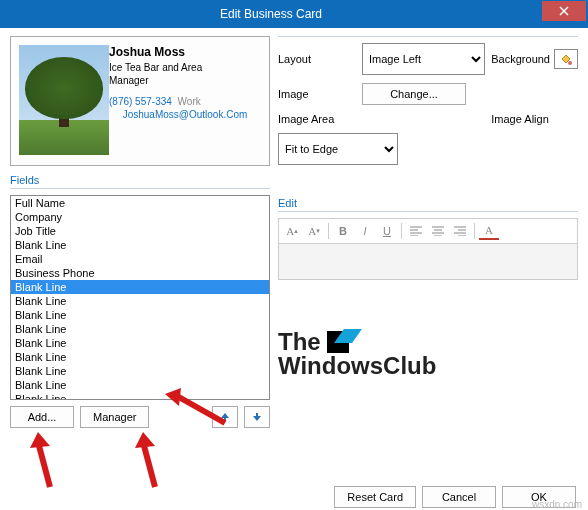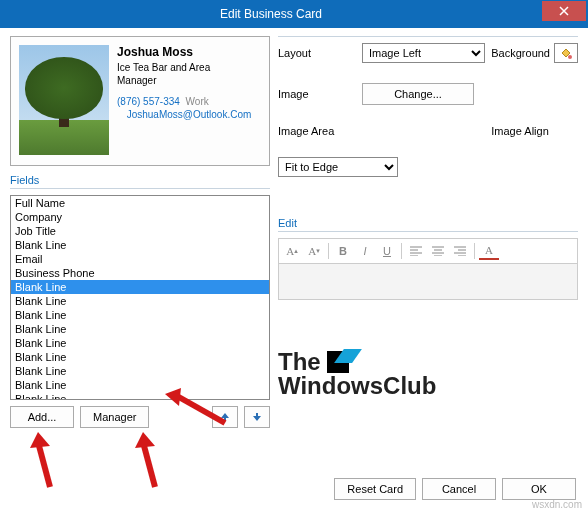--- a/index.html
+++ b/index.html
@@ -3,56 +3,56 @@
   <meta charset="utf-8">
   <style>
     * { box-sizing: border-box; margin: 0; padding: 0; }
     body { font-family: "Segoe UI", Tahoma, sans-serif; font-size: 11px; background: #fff; width: 588px; height: 510px; overflow: hidden; position: relative; }
     .titlebar { height: 28px; background: #0f6cba; color: #fff; display: flex; align-items: center; position: relative; }
     .title { flex: 1; text-align: center; font-size: 12px; }
     .close-btn { width: 44px; height: 20px; background: #c8504f; color: #fff; display: flex; align-items: center; justify-content: center; margin-right: 2px; margin-top: 1px; align-self: flex-start; cursor: pointer; }
     .main { padding: 8px 10px 10px 10px; display: flex; gap: 8px; }
     .left-col { width: 260px; }
     .right-col { flex: 1; }
-    .card-preview { border: 1px solid #aaa; height: 130px; background: #fdfdfd; display: flex; padding: 8px; gap: 8px; }
+    .card-preview { border: 1px solid #aaa; height: 130px; background: #fdfdfd; display: flex; padding: 8px; }
     .tree-img { width: 90px; height: 110px; position: relative; }
     .sky { position: absolute; inset: 0; background: linear-gradient(#9dc6e8, #d4e6f4); }
     .grass { position: absolute; bottom: 0; left: 0; right: 0; height: 35px; background: linear-gradient(#6a9c3f, #4e7a2e); }
     .canopy { position: absolute; top: 12px; left: 6px; width: 78px; height: 62px; background: radial-gradient(#3e6b22, #2c4d17); border-radius: 50% 50% 48% 48%; }
     .trunk { position: absolute; bottom: 28px; left: 40px; width: 10px; height: 30px; background: #3a2a1a; }
     .card-text { flex: 1; font-size: 10px; line-height: 1.3; }
     .card-name { font-weight: bold; font-size: 12px; }
     .card-link { color: #1570c4; text-align: center; }
     .group-label { color: #0f6cba; font-size: 11px; margin: 8px 0 2px 0; }
     .hr { border: none; border-top: 1px solid #c8d4df; margin-bottom: 6px; }
     .fields-list { border: 1px solid #888; height: 205px; overflow: hidden; background: #fff; }
     .field-row { padding: 1px 4px; font-size: 11px; cursor: pointer; white-space: nowrap; }
     .field-row.selected { background: #2e90ec; color: #fff; }
     .btn-row { margin-top: 6px; display: flex; gap: 6px; align-items: center; }
     button { font-family: inherit; font-size: 11px; background: #fdfdfd; border: 1px solid #aaa; padding: 3px 12px; cursor: pointer; min-width: 64px; height: 22px; }
     .icon-btn { min-width: 26px; width: 26px; padding: 0; display: flex; align-items: center; justify-content: center; }
-    .form-grid { display: grid; grid-template-columns: 78px 1fr auto; gap: 20px 6px; align-items: center; font-size: 11px; }
-    select, .combo { font-family: inherit; font-size: 11px; border: 1px solid #888; height: 20px; padding: 0 2px; background: #fff; }
+    .form-grid { display: grid; grid-template-columns: 78px 1fr auto; gap: 8px 6px; align-items: center; font-size: 11px; }
+    select, .combo { font-family: inherit; font-size: 11px; border: 1px solid #888; height: 32px; padding: 0 2px; background: #fff; }
     .spinner-wrap { display: flex; }
     .spinner-wrap input { width: 82px; border: 1px solid #888; height: 20px; padding: 0 3px; font-size: 11px; }
     .spin-btns { display: flex; flex-direction: column; border: 1px solid #888; border-left: none; }
     .spin-btns div { width: 14px; height: 9px; font-size: 7px; text-align: center; line-height: 9px; cursor: pointer; background: #f0f0f0; }
     .spin-btns div:first-child { border-bottom: 1px solid #888; }
     .edit-toolbar { display: flex; gap: 2px; border: 1px solid #ccc; padding: 3px; align-items: center; }
     .tool { width: 20px; height: 18px; display: flex; align-items: center; justify-content: center; color: #888; font-size: 11px; font-family: "Times New Roman", serif; cursor: default; }
     .tool.b { font-weight: bold; font-family: inherit; }
     .tool.i { font-style: italic; font-family: inherit; }
     .tool.u { text-decoration: underline; font-family: inherit; }
     .sep { width: 1px; height: 16px; background: #ccc; margin: 0 2px; }
     .edit-area { border: 1px solid #ccc; border-top: none; height: 36px; background: #f4f4f4; }
     .logo { margin-top: 50px; font-size: 24px; font-weight: 700; color: #222; line-height: 1; font-family: "Segoe UI", sans-serif; position: relative; width: 230px; }
     .logo-sq { display: inline-block; position: relative; width: 22px; height: 22px; vertical-align: -3px; }
     .logo-sq::before { content: ""; position: absolute; inset: 0; background: #000; }
     .logo-sq::after { content: ""; position: absolute; right: -8px; top: -2px; width: 18px; height: 14px; background: #15a2d8; transform: skew(-35deg); }
-    .bottom-btns { position: absolute; bottom: 10px; right: 12px; display: flex; gap: 6px; }
+    .bottom-btns { position: absolute; bottom: 2px; right: 12px; display: flex; gap: 6px; }
     .bottom-btns button { min-width: 74px; }
     .watermark { position: absolute; right: 6px; bottom: 0; color: #bbb; font-size: 10px; z-index: 50; }
     .arrow { position: absolute; z-index: 40; }
     .swatch { width: 24px; height: 20px; border: 1px solid #888; background: #fff; display: flex; align-items: center; justify-content: center; cursor: pointer; }
   </style>
 </head>
 <body>
 
 <div class="titlebar">
   <div class="title">Edit Business Card</div>
@@ -130,32 +130,32 @@
         <span>Background</span>
         <div class="swatch">
           <svg width="14" height="14" viewBox="0 0 14 14">
               <path d="M3 7 L7 3 L11 7 L7 11 Z" fill="#f2c44b" stroke="#b58a1e"></path>
               <circle cx="11" cy="11" r="2" fill="#e06666"></circle>
             </svg>
         </div>
       </div>
 
       <div>Image</div>
-      <button style="width:112px;justify-self:start">Change...</button>
+      <button style="width:104px;justify-self:start">Change...</button>
       <div></div>
 
       <div>Image Area</div>
       <div></div>
 
       <div>Image Align</div>
       <select class="combo" style="width:120px;justify-self:start"><option>Fit to Edge</option></select>
       <div></div>
     </div>
 
-    <div class="group-label" style="margin-top:40px">Edit</div>
+    <div class="group-label" style="margin-top:32px">Edit</div>
     <hr class="hr">
     <div class="edit-toolbar">
       <div class="tool">A<sup style="font-size:7px">▴</sup></div>
       <div class="tool">A<sup style="font-size:7px">▾</sup></div>
       <div class="sep"></div>
       <div class="tool b">B</div>
       <div class="tool i">I</div>
       <div class="tool u">U</div>
       <div class="sep"></div>
       <div class="tool">

